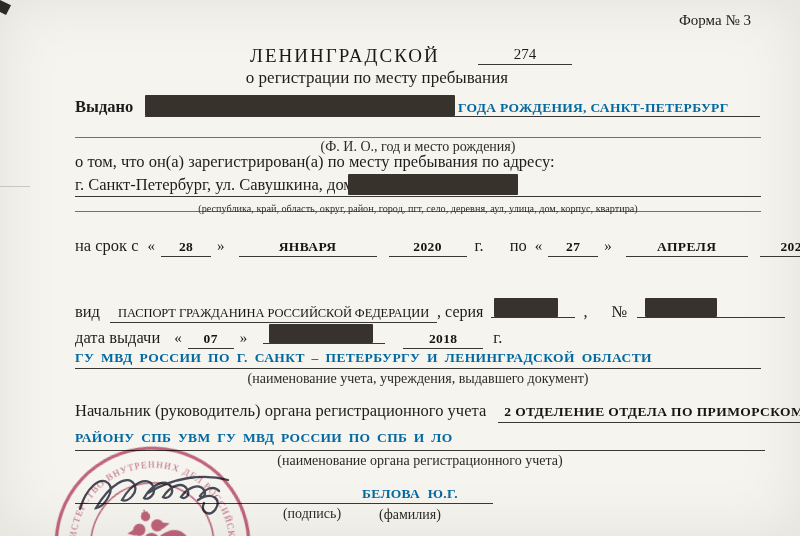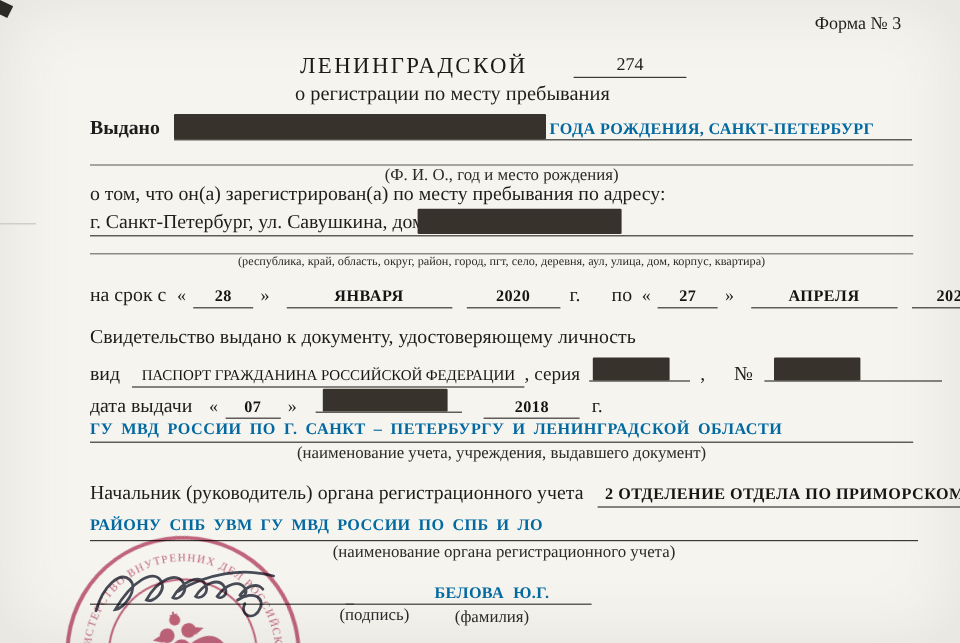--- a/index.html
+++ b/index.html
@@ -47,40 +47,39 @@
 
   <div class="abs hr" style="left:75px;top:137px;width:686px;"></div>
   <div class="abs cap" style="left:75px;top:139px;width:686px;">(Ф. И. О., год и место рождения)</div>
 
   <div class="abs txt" style="left:75px;top:152px;">о том, что он(а) зарегистрирован(а) по месту пребывания по адресу:</div>
   <div class="abs txt" style="left:75px;top:175px;">г. Санкт-Петербург, ул. Савушкина, дом</div>
   <div class="abs redact" style="left:348px;top:174px;width:170px;height:21px;"></div>
   <div class="abs hr2" style="left:75px;top:196px;width:686px;"></div>
 
   <div class="abs hr" style="left:75px;top:211px;width:686px;"></div>
-  <div class="abs cap" style="left:75px;top:213px;width:686px;font-size:10.2px;">(республика, край, область, округ, район, город, пгт, село, деревня, аул, улица, дом, корпус, квартира)</div>
+  <div class="abs cap" style="left:75px;top:203px;width:686px;font-size:10.2px;">(республика, край, область, округ, район, город, пгт, село, деревня, аул, улица, дом, корпус, квартира)</div>
 
   <div class="abs row" style="left:75px;top:236px;">
     <span class="txt" style="margin-right:9px;">на срок с</span>
     <span class="q" style="margin-right:6px;">«</span>
     <span class="cell vb" style="width:50px;margin-right:6px;">28</span>
     <span class="q" style="margin-right:14px;">»</span>
     <span class="cell vb" style="width:138px;margin-right:12px;">ЯНВАРЯ</span>
     <span class="cell vb" style="width:78px;margin-right:8px;">2020</span>
     <span class="txt" style="margin-right:26px;">г.</span>
     <span class="txt" style="margin-right:8px;">по</span>
     <span class="q" style="margin-right:6px;">«</span>
     <span class="cell vb" style="width:50px;margin-right:6px;">27</span>
     <span class="q" style="margin-right:14px;">»</span>
     <span class="cell vb" style="width:122px;margin-right:12px;">АПРЕЛЯ</span>
     <span class="cell vb" style="width:70px;margin-right:8px;">2020</span>
 
   </div>
 
-  <div class="abs txt" style="left:75px;top:271px;">Свидетельство выдано к документу, удостоверяющему личность</div>
 
   <div class="abs row" style="left:75px;top:296px;">
     <span class="txt" style="margin-right:10px;">вид</span>
     <span class="cell" style="font-size:12.5px;letter-spacing:-.1px;padding:0 8px 1px;color:#161514;">ПАСПОРТ ГРАЖДАНИНА РОССИЙСКОЙ ФЕДЕРАЦИИ</span>
     <span class="txt" style="margin-right:8px;font-size:16px;">, серия</span>
     <span class="boxcell" style="width:84px;height:21px;">
       <span class="redact" style="width:64px;margin-left:3px;"></span>
     </span>
     <span class="txt" style="margin:0 24px 0 8px;">,</span>
     <span class="txt" style="margin-right:10px;">№</span>

